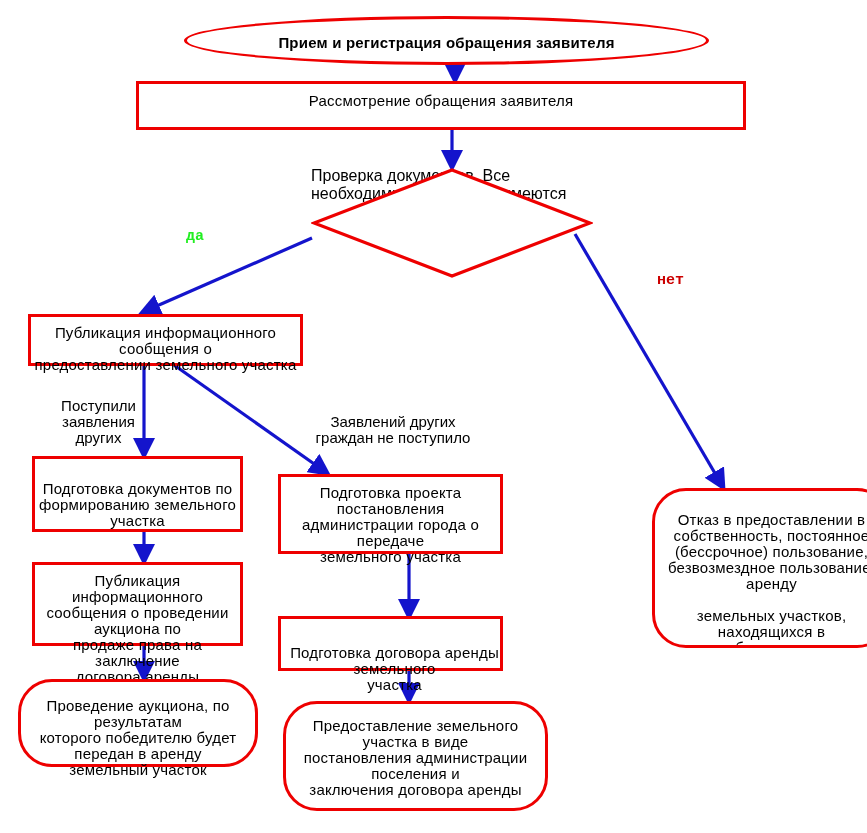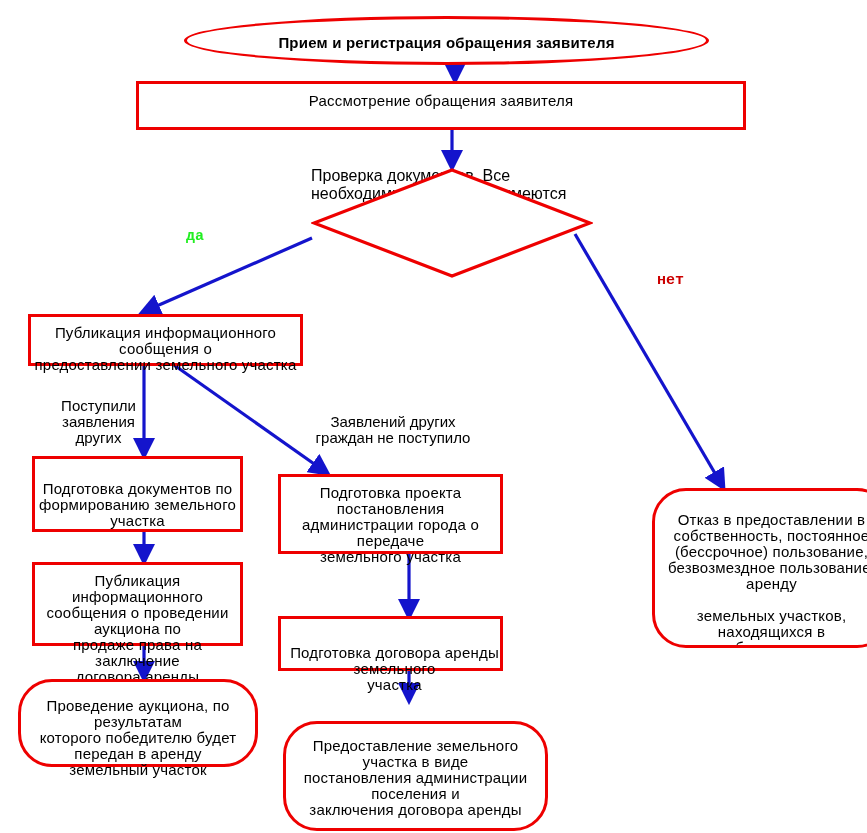--- a/index.html
+++ b/index.html
@@ -144,21 +144,21 @@
     <div class="txt" style="top:16px;">Проведение  аукциона, по результатам
 которого  победителю  будет передан  в аренду
 земельный участок</div>
   </div>
 
   <div class="node rect" style="left:278px;top:616px;width:225px;height:55px;">
     <div class="txt" style="top:26px;padding-left:8px;">Подготовка  договора аренды земельного
 участка</div>
   </div>
 
-  <div class="node round" style="left:283px;top:721px;width:265px;height:110px;">
+  <div class="node round" style="left:283px;top:701px;width:265px;height:110px;">
     <div class="txt" style="top:14px;">Предоставление  земельного  участка в виде
 постановления  администрации  поселения  и
 заключения  договора аренды</div>
   </div>
 
   <div class="node round clip" style="left:652px;top:488px;width:239px;height:160px;">
     <div class="txt" style="top:21px;">Отказ в предоставлении  в
 собственность,  постоянное
 (бессрочное)  пользование,
 безвозмездное  пользование,  аренду

